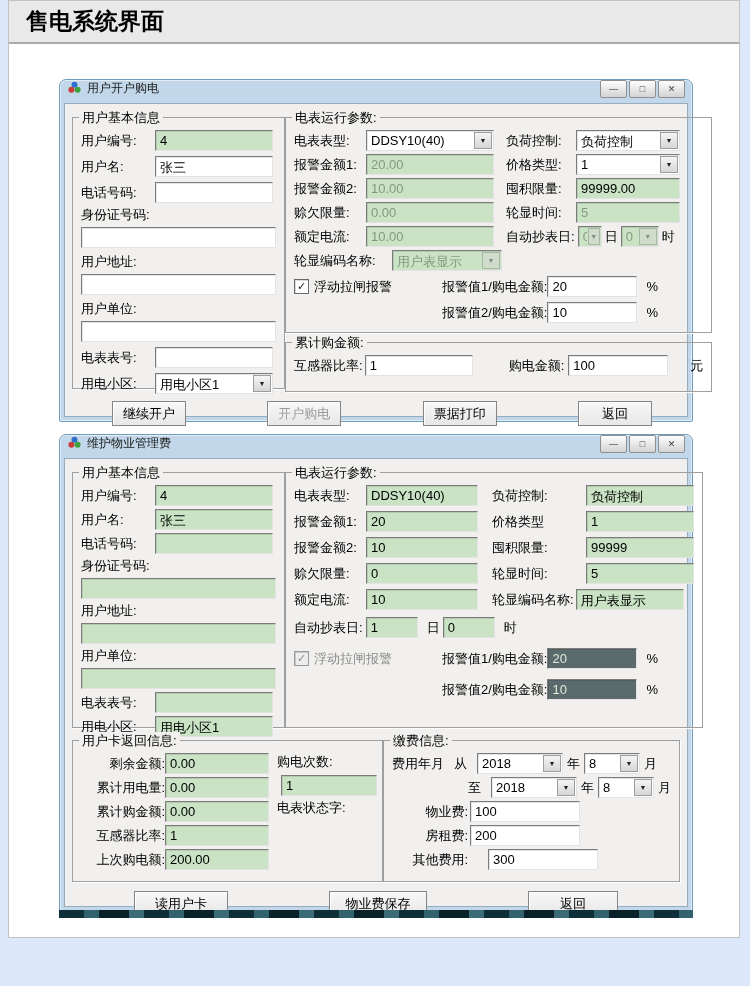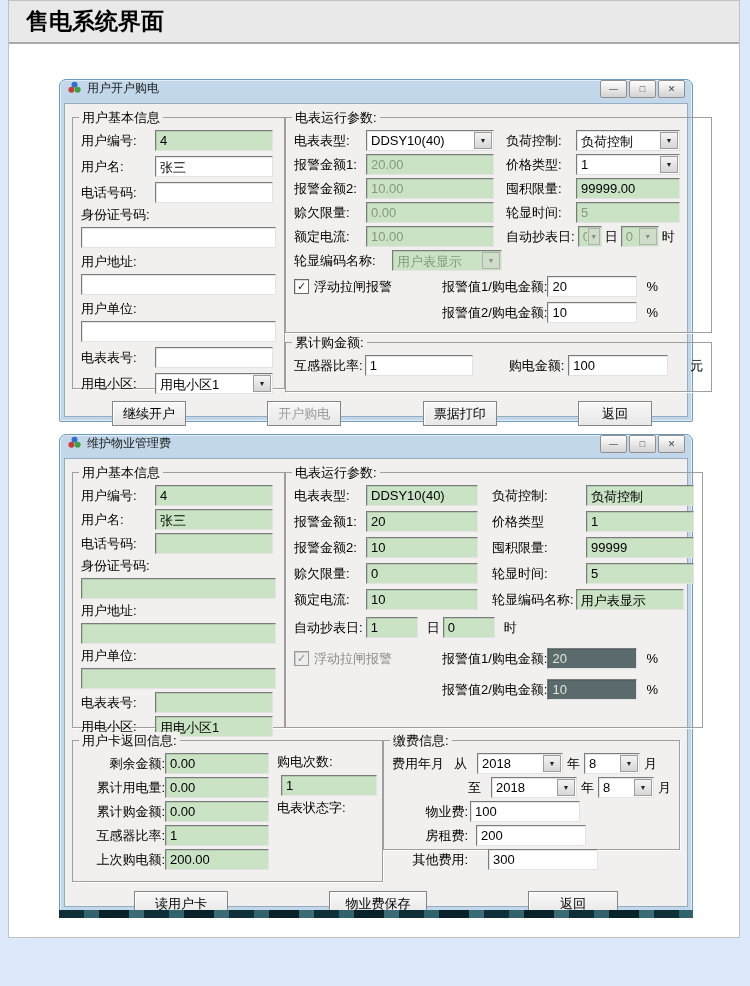--- a/index.html
+++ b/index.html
@@ -393,21 +393,21 @@
               <span class="tb g" style="width:104px">200.00</span>
               </div>
             <div style="position:absolute;left:196px;top:0;width:100px">
               <div class="lbl">购电次数:</div>
               <span class="tb g" style="width:96px;display:block;margin:4px 0 3px 4px">1</span>
               <div class="lbl">电表状态字:</div>
             </div>
           </div>
         </div>
 
-        <div class="gb" style="flex:1;height:110px">
+        <div class="gb" style="flex:1;height:142px">
           <span class="lg">缴费信息:</span>
           <div class="row tight" style="gap:4px">
             <span class="lbl">费用年月</span>
             <span class="lbl" style="margin:0 6px">从</span>
             <span class="dd" style="width:86px">
               <span class="v">2018</span>
               <span class="a">▼</span>
               </span>
             <span class="lbl">年</span>
             <span class="dd" style="width:56px">
@@ -429,21 +429,21 @@
               <span class="a">▼</span>
               </span>
             <span class="lbl">月</span>
             </div>
           <div class="row tight">
               <span class="lbl" style="width:76px;text-align:right">物业费:</span>
             <span class="tb" style="width:110px;margin-left:2px">100</span>
             </div>
           <div class="row tight">
               <span class="lbl" style="width:76px;text-align:right">房租费:</span>
-            <span class="tb" style="width:110px;margin-left:8px">200</span>
+            <span class="tb" style="width:110px;margin-left:2px">200</span>
             </div>
           <div class="row tight">
               <span class="lbl" style="width:76px;text-align:right">其他费用:</span>
             <span class="tb" style="width:110px;margin-left:20px">300</span>
             </div>
         </div>
       </div>
       <div class="btnrow" style="margin-top:9px;padding:0 62px">
         <span class="btn" style="min-width:94px">读用户卡</span>
         <span class="btn" style="min-width:98px">物业费保存</span>

